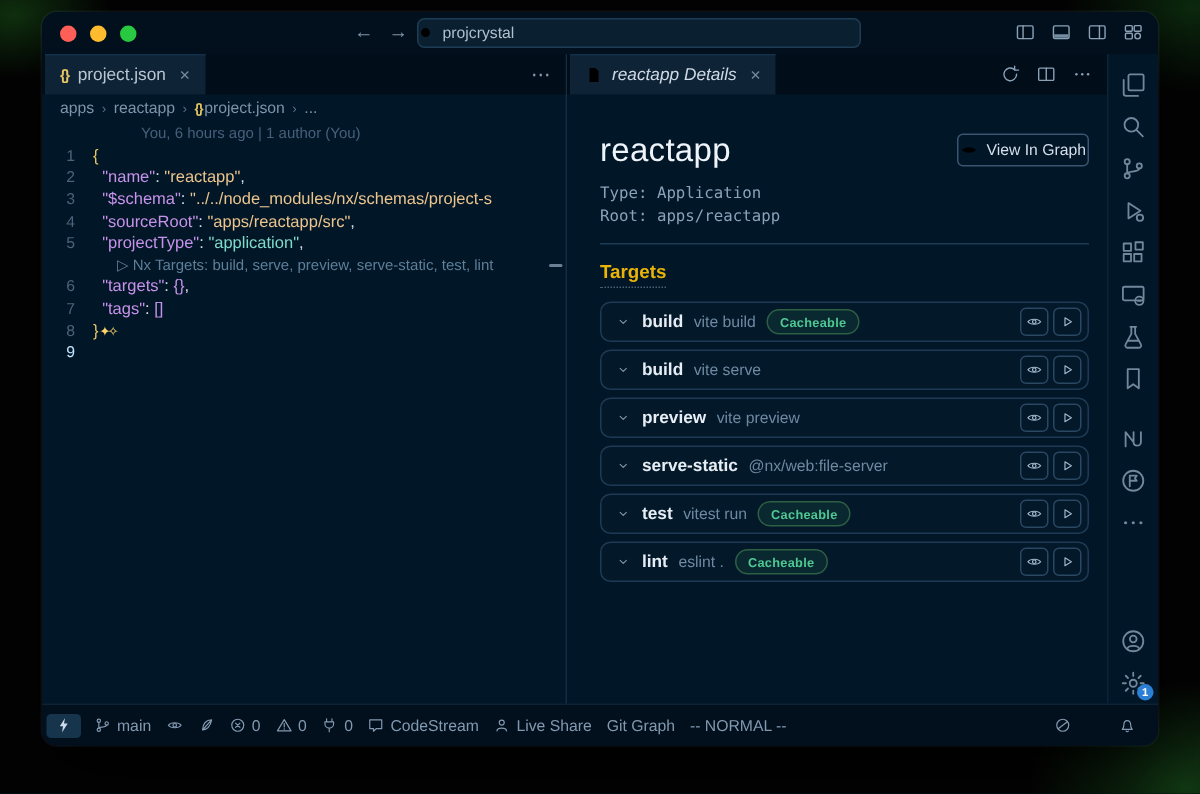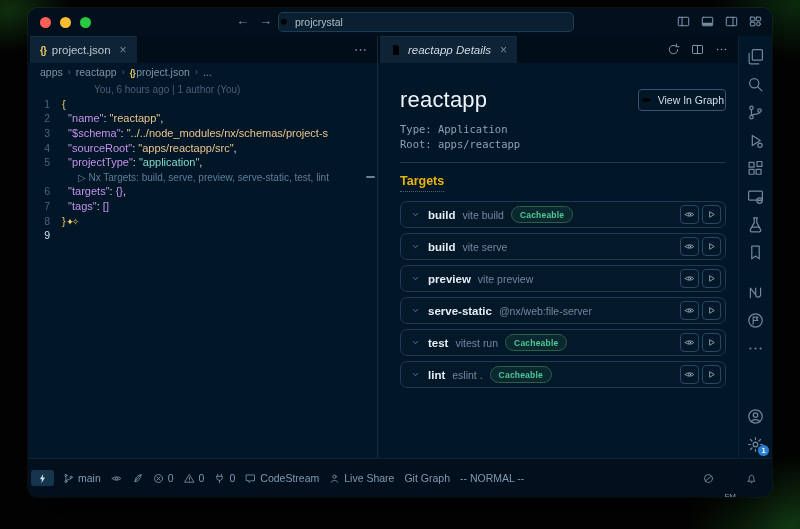--- a/index.html
+++ b/index.html
@@ -111,21 +111,21 @@
   .abar .gap{ margin-top:12px; }
   .abar .spacer{ flex:1; }
   .abar .badge{
     position:absolute; right:3px; bottom:2px; min-width:11px; height:11px;
     background:#2b7fd4; color:#fff; border-radius:6px; font-size:7.5px;
     display:flex; align-items:center; justify-content:center; padding:0 2px;
     font-weight:bold;
   }
   
   .statusbar{
-    height:39px; flex:none; background:#02101e; border-top:1px solid #0d2438;
+    height:28px; flex:none; background:#02101e; border-top:1px solid #0d2438;
     display:flex; align-items:center; font-size:10.5px; color:#8299b0;
     padding:0 10px 0 3px;
   }
   .sitem{ display:flex; align-items:center; gap:4px; padding:0 5px; height:100%;
     cursor:pointer; white-space:nowrap; }
   .sitem.boxed{ background:#16344c; border-radius:3px; height:16px; margin-right:4px;
     padding:0 6px; color:#cfdce8; }
   .sb-right{ margin-left:auto; display:flex; align-items:center; }
   .fm-ic{ font-size:8px; font-weight:normal; letter-spacing:0; border:0; color:#8299b0;margin-top:37px; }
   .ic{ flex:none; }

